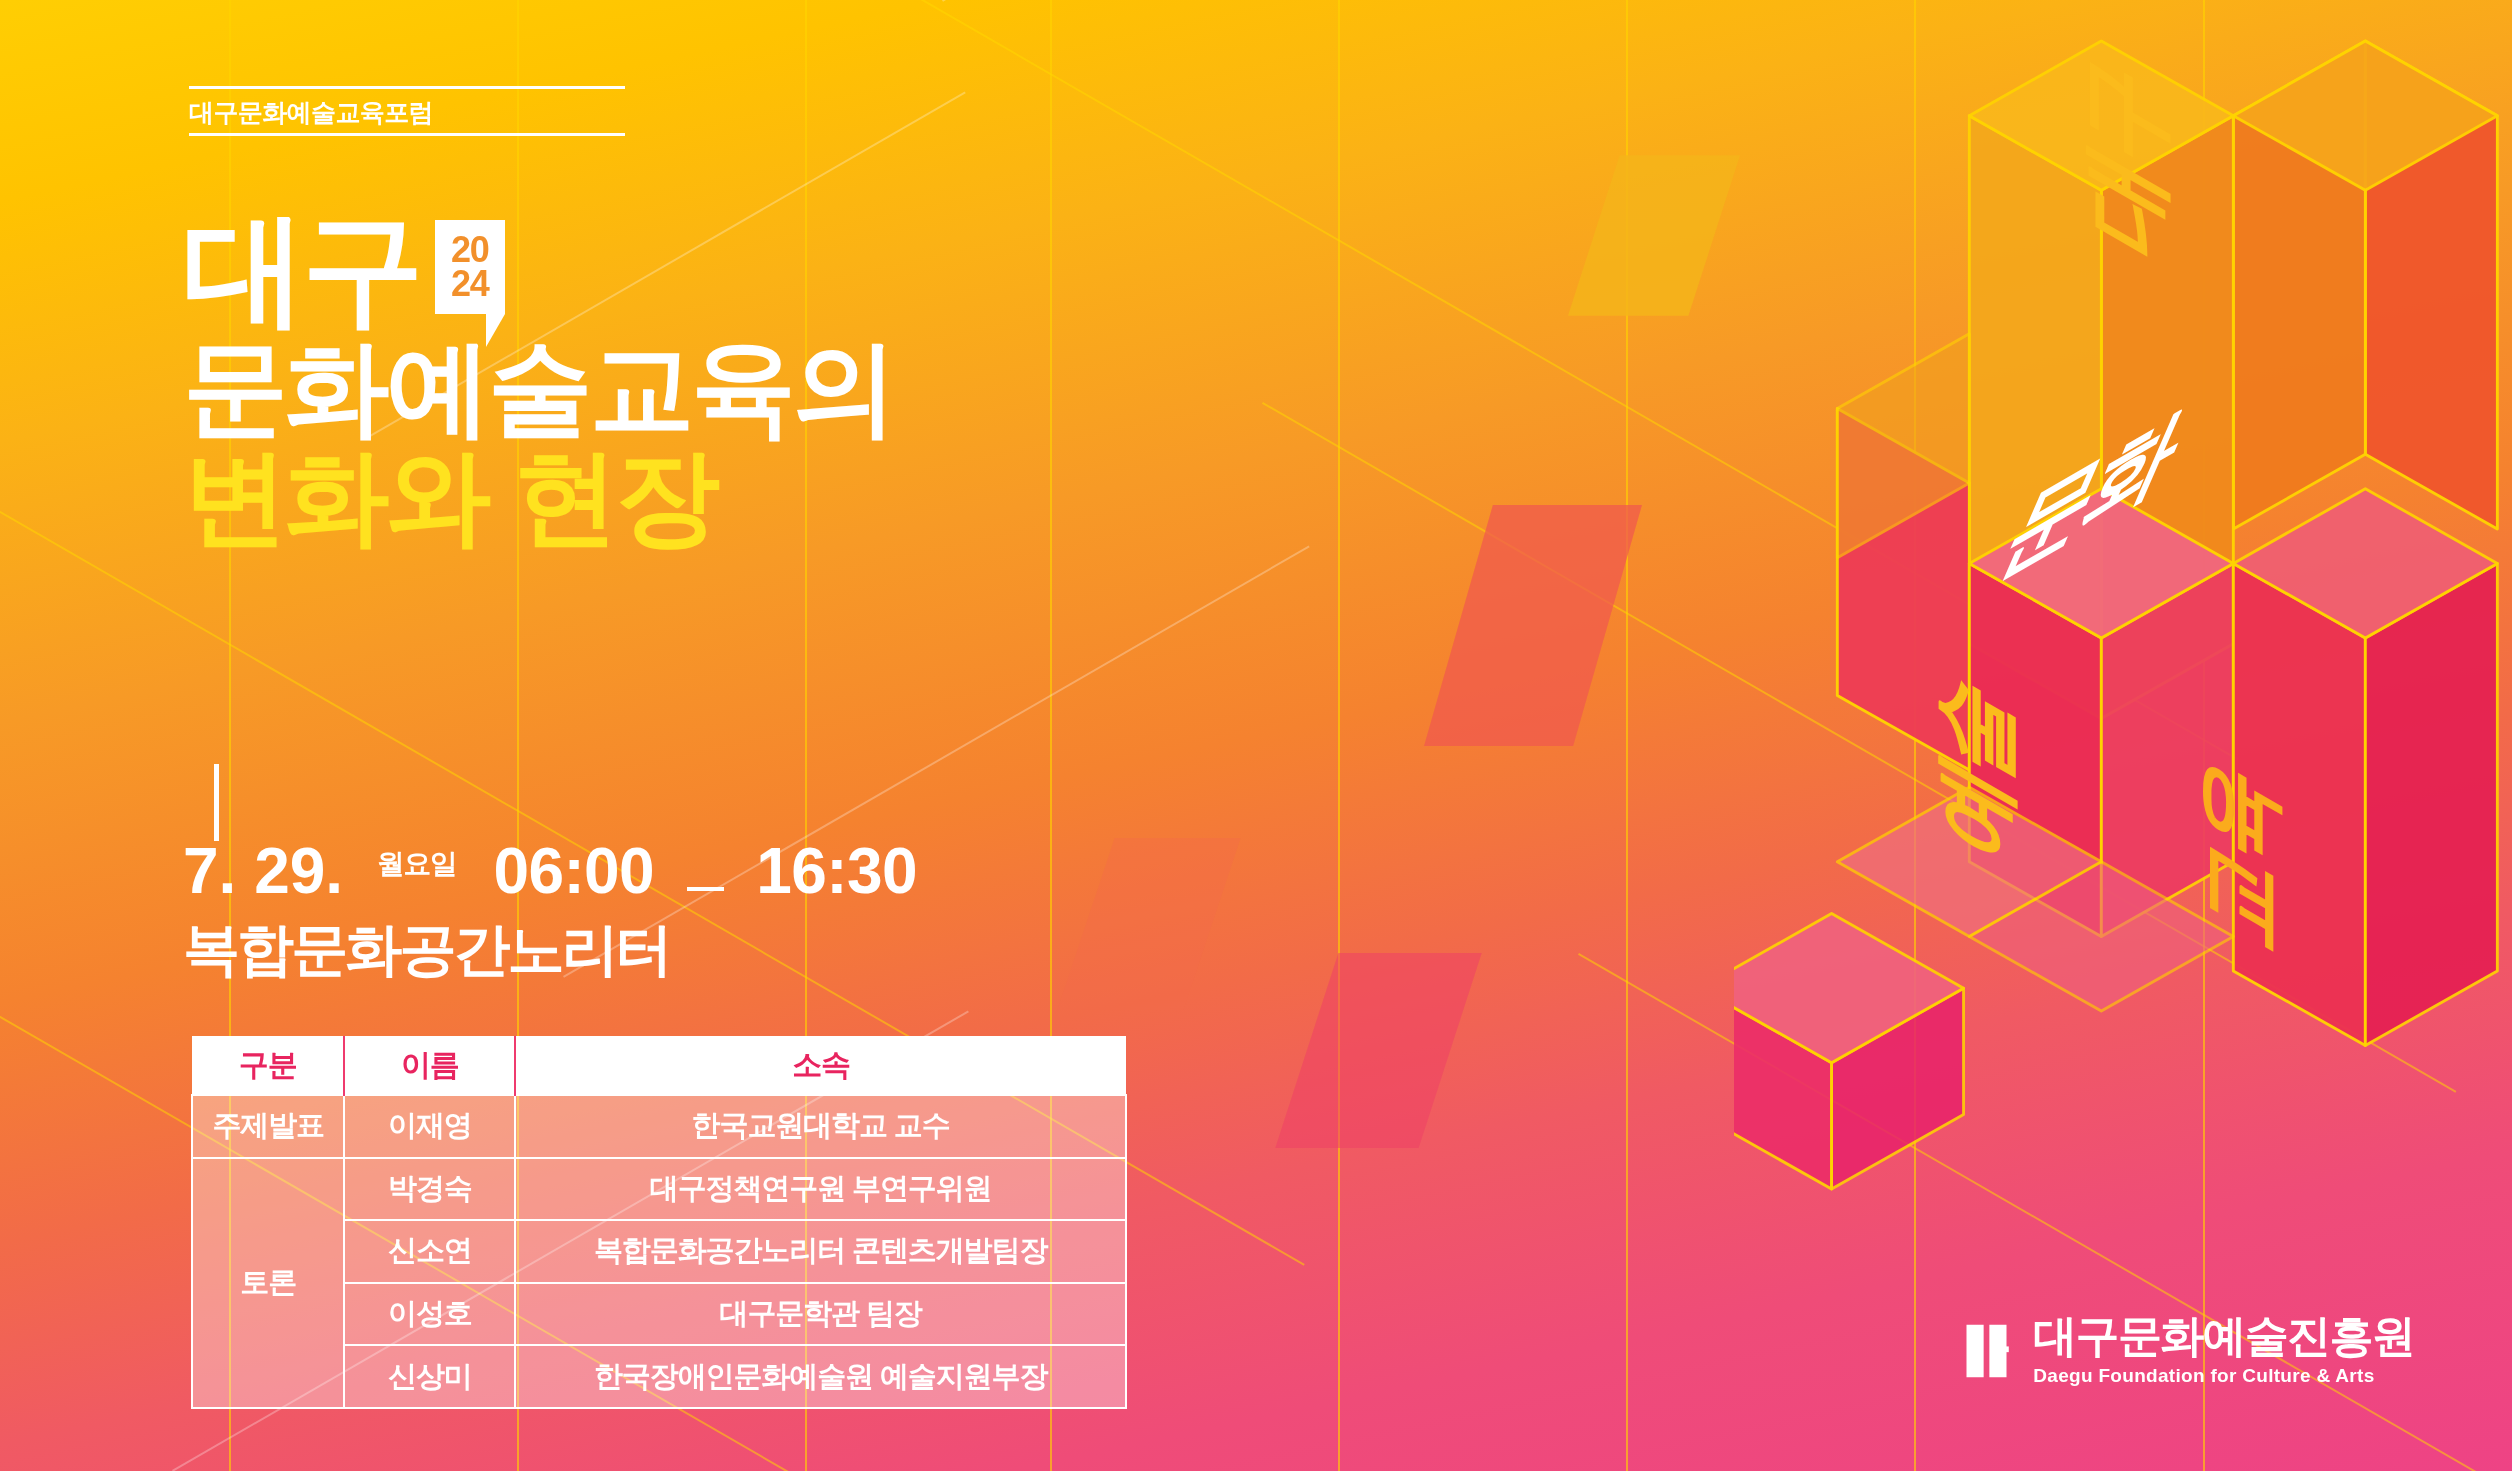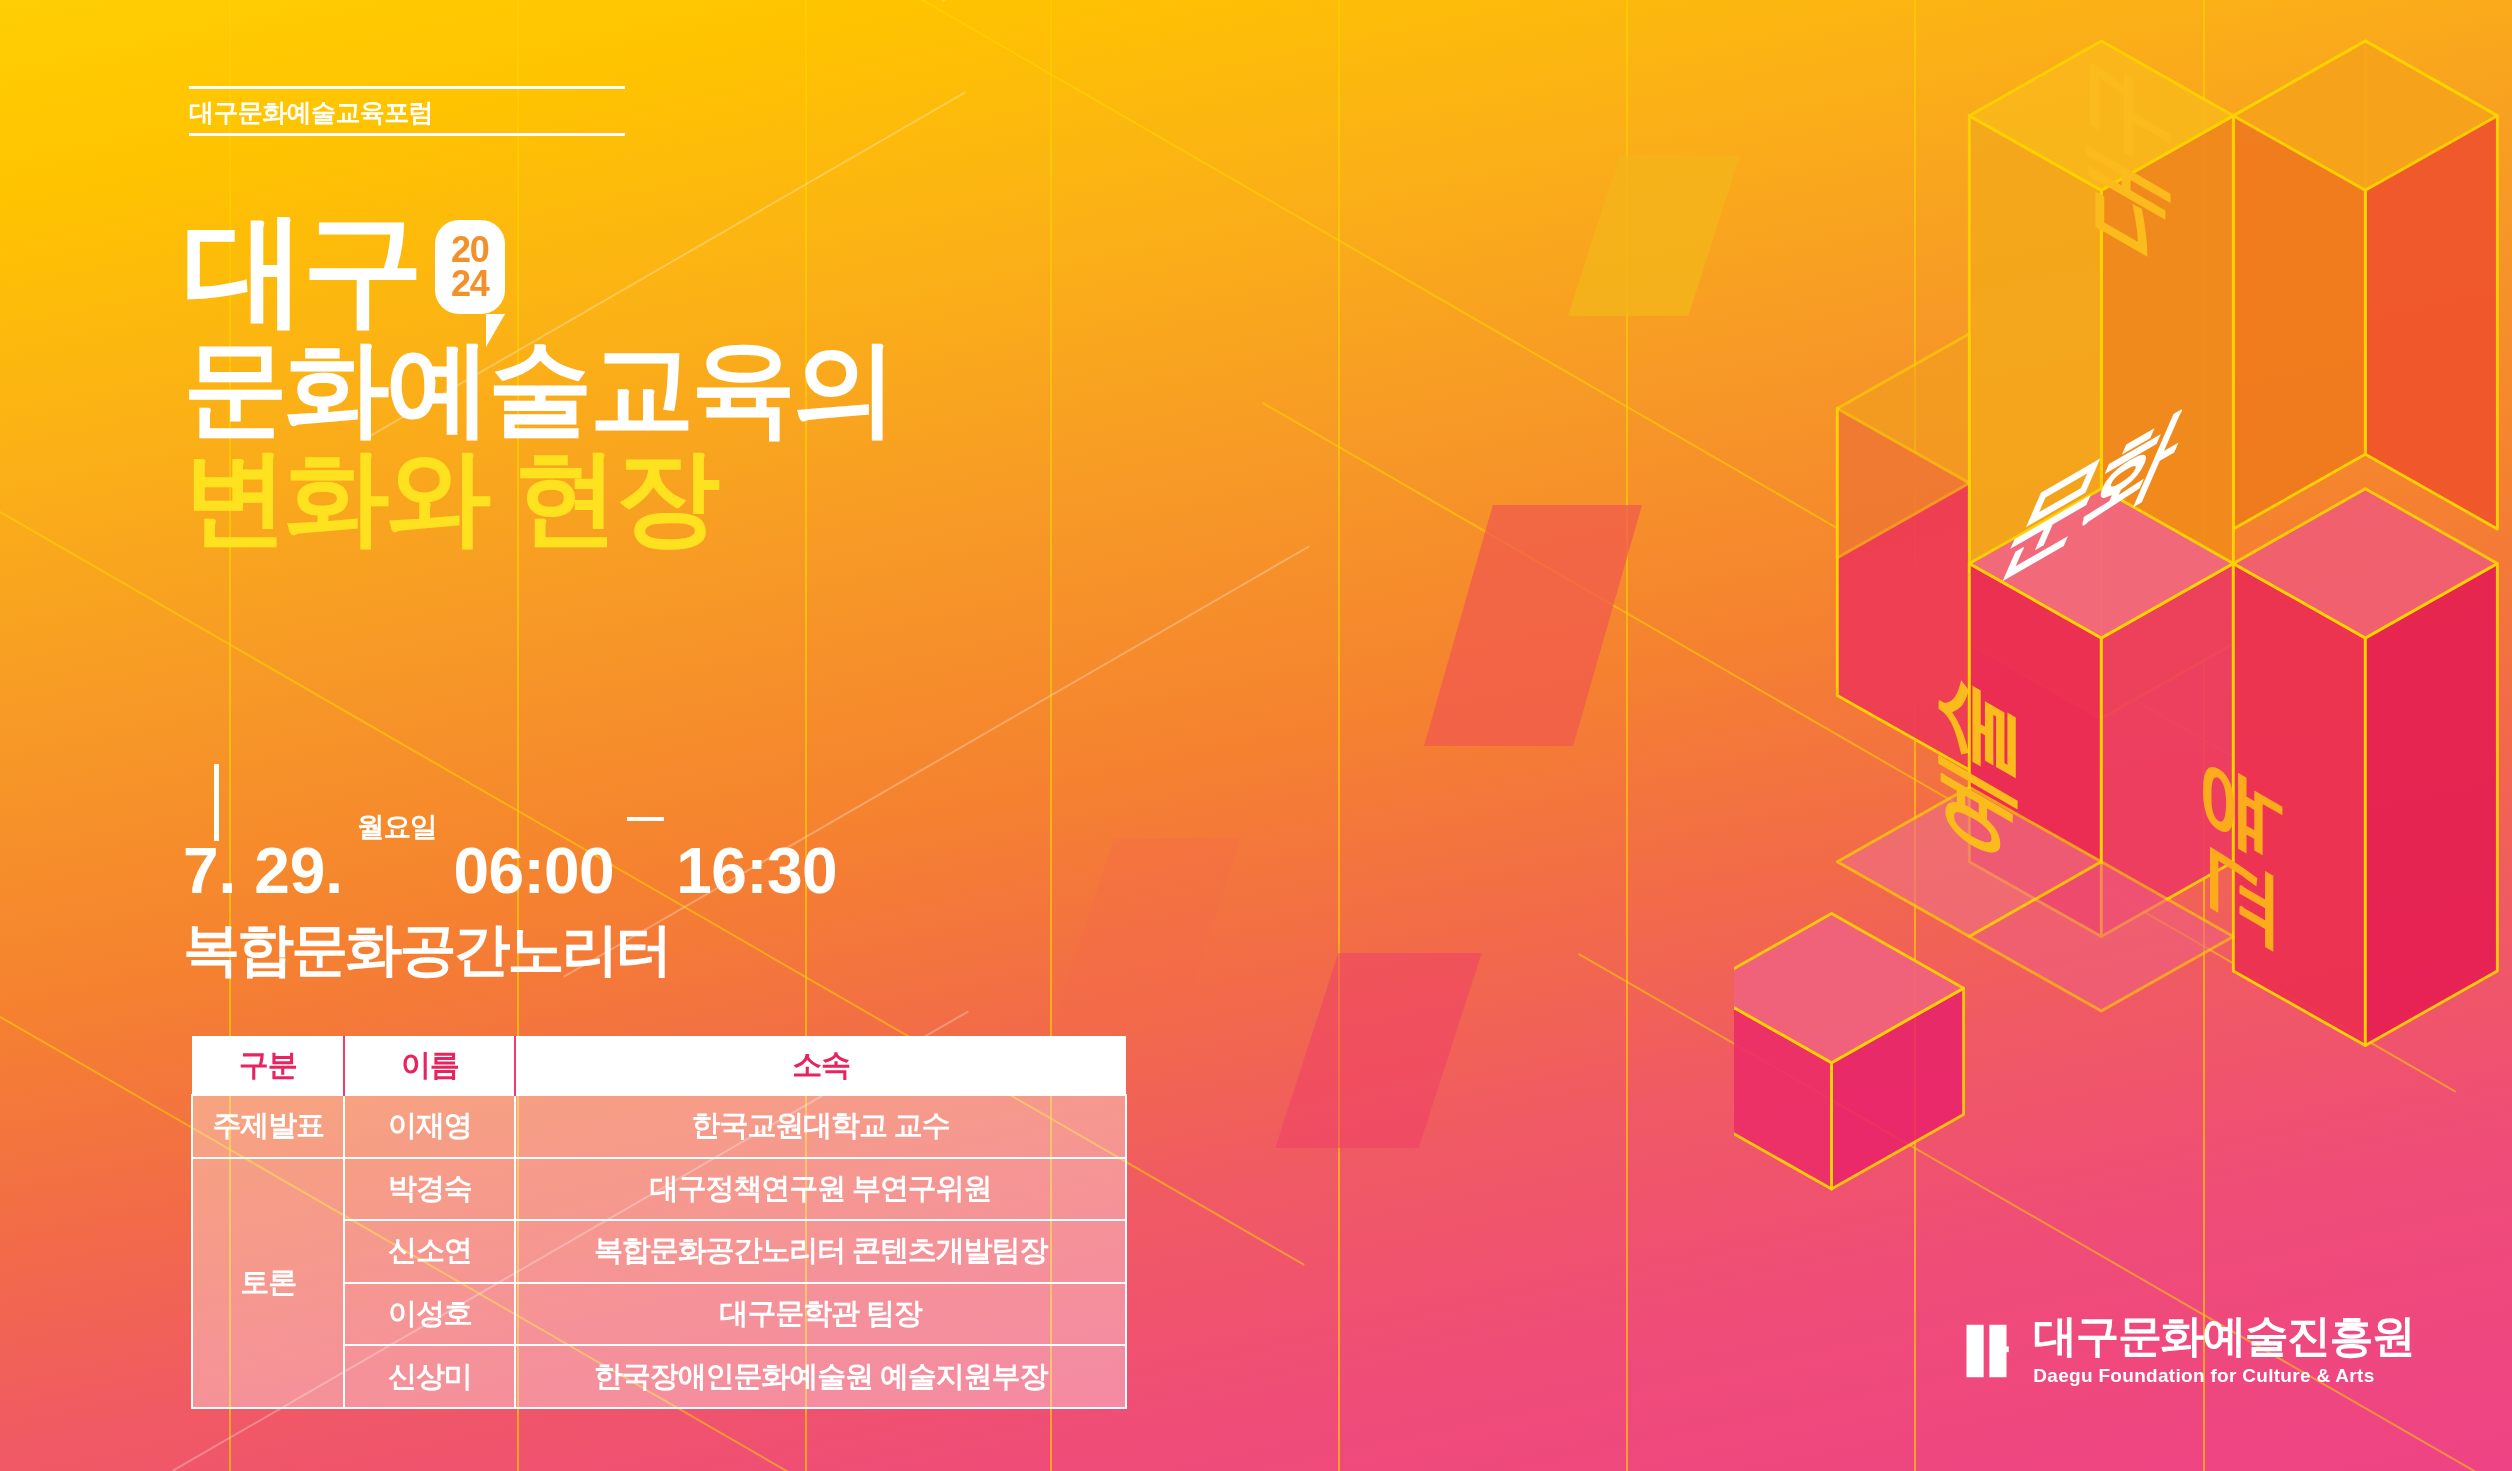--- a/index.html
+++ b/index.html
@@ -34,34 +34,34 @@
     font-weight:800;line-height:.92;letter-spacing:-4.6px;
   }
   .tl1{font-size:123px;color:#fff;}
   .tl2{font-size:105px;color:#fff;margin-top:15px;letter-spacing:-3.4px;}
   .tl3{font-size:105px;color:#FFE21F;margin-top:12.6px;letter-spacing:-3.4px;}
 
   
   .badge{
     position:relative;margin-left:15px;margin-top:8px;
     width:70px;height:94px;background:#fff;
-    display:flex;flex-direction:column;align-items:center;justify-content:center;border-radius:24px;
+    display:flex;flex-direction:column;align-items:center;justify-content:center;
   }
   .badge:after{
     content:"";position:absolute;right:0;top:94px;
     border-left:19.5px solid #fff;border-bottom:33px solid transparent;
   }
   .badge span{
     color:#F2902B;font-weight:800;font-size:36px;line-height:.95;letter-spacing:-1.1px;
   }
 
   .vdiv{position:absolute;left:214px;top:764px;width:4.6px;height:77px;background:#fff;}
 
   .meta{position:absolute;left:183px;top:834px;width:919px;}
-  .dateline{display:flex;align-items:flex-start;color:#fff;white-space:nowrap;}
+  .dateline{display:flex;align-items:flex-end;color:#fff;white-space:nowrap;gap:20px;}
   .dnum{font-size:64px;font-weight:800;letter-spacing:0px;}
   .dday{font-size:27.6px;font-weight:800;margin-left:13.8px;position:relative;top:-26.4px;letter-spacing:-1.1px;}
   .dtime{font-size:64px;font-weight:800;margin-left:17px;letter-spacing:-0.6px;}
   .dash{display:inline-block;width:37px;height:4px;background:#fff;margin:0 12.6px;position:relative;top:-17px;}
   .venue{color:#fff;font-size:57px;font-weight:800;letter-spacing:-2.9px;margin-top:12.6px;line-height:1;}
 
   
   .ptable{position:absolute;left:191px;top:1036px;width:936px;border-collapse:collapse;}
   .ptable th,.ptable td{
     text-align:center;vertical-align:middle;color:#fff;

